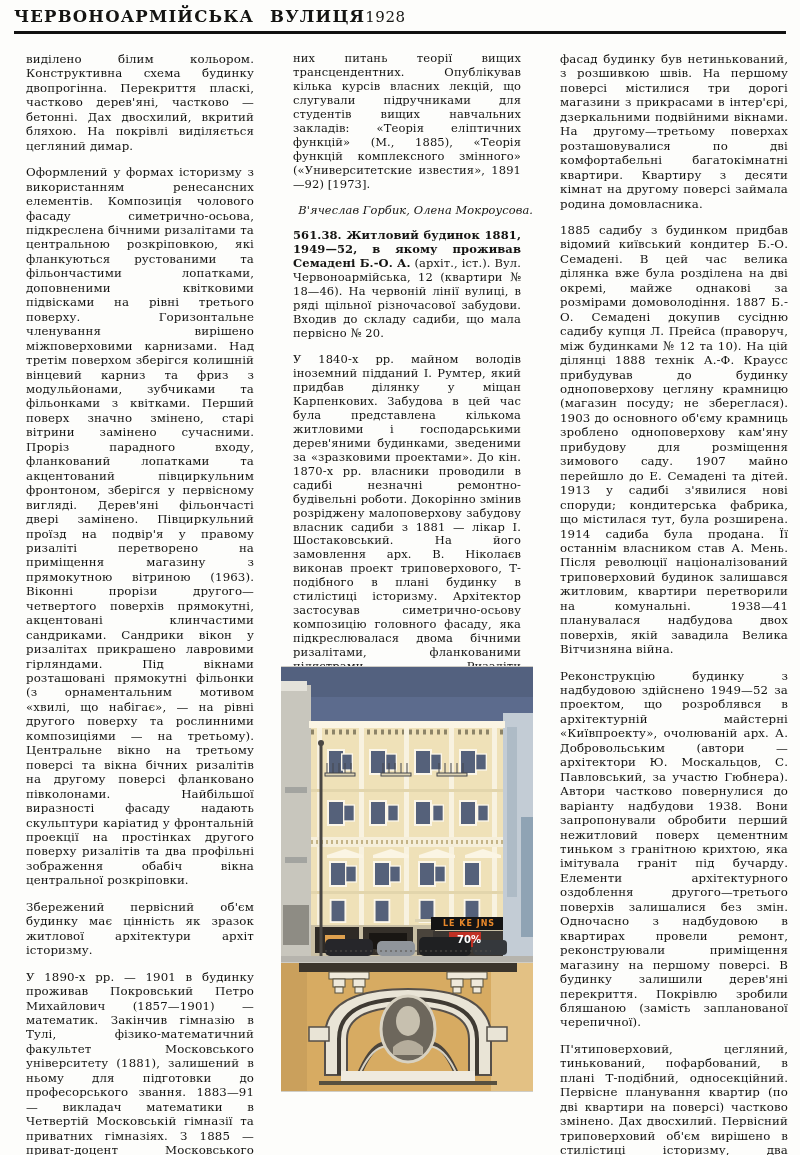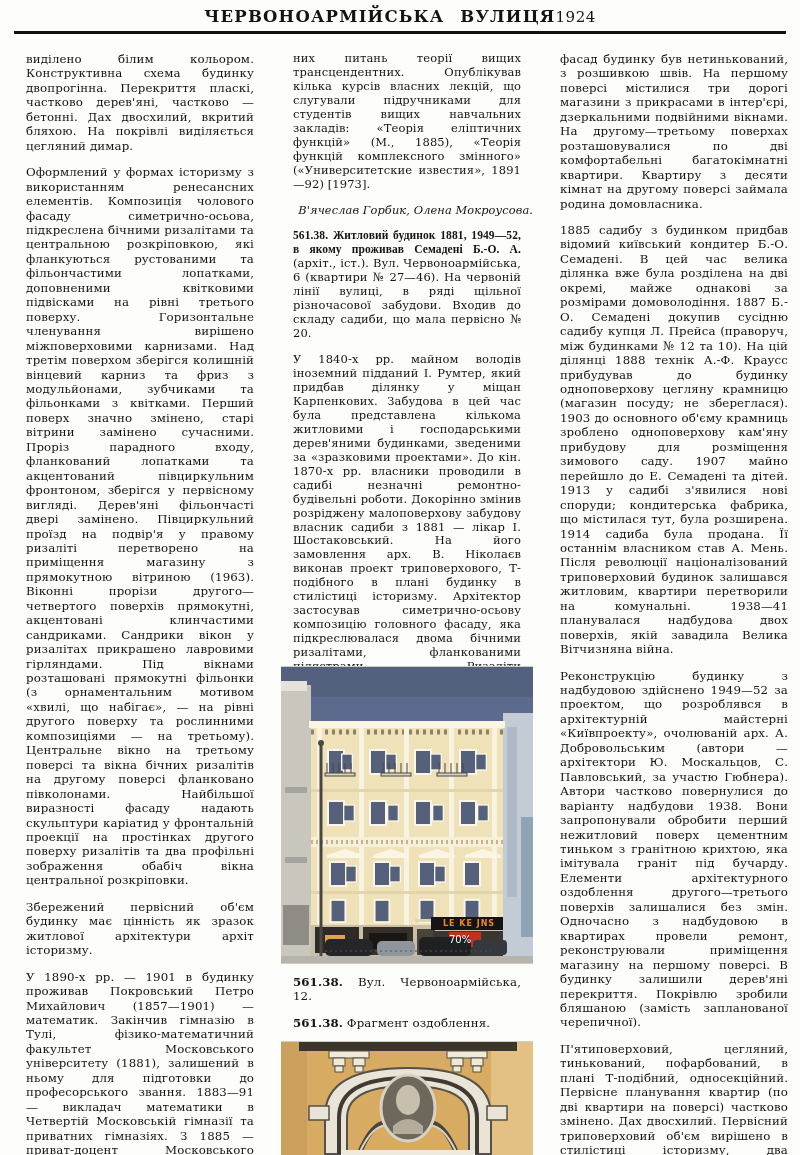--- a/index.html
+++ b/index.html
@@ -4,21 +4,21 @@
 <style>
   html,body{margin:0;padding:0;}
   body{
     width:800px;height:1155px;background:#fdfdfb;overflow:hidden;
     font-family:"DejaVu Serif", serif;color:#141412;
     -webkit-font-smoothing:antialiased;
   }
   .page{position:relative;width:800px;height:1155px;}
   
   .header{
-    display:flex;justify-content:center;align-items:flex-end;
+    display:flex;justify-content:flex-start;align-items:flex-end;
     padding:7px 14px 3px 14px;
   }
   .header .title{
     font-weight:bold;font-size:16.5px;letter-spacing:1.2px;word-spacing:9px;
     font-family:"DejaVu Serif", serif;
   }
   .header .pageno{font-size:15px;letter-spacing:0.5px;}
   .header-rule{height:3px;background:#111;margin:2px 14px 0 14px;}
   
   .cols{
@@ -26,72 +26,72 @@
   }
   .col{width:252px;flex:0 0 252px;overflow:hidden;}
   .col p{
     margin:12px;font-size:11.8px;line-height:14.45px;text-align:justify;
     letter-spacing:0.1px;
   }
   .col .byline{
     font-style:italic;text-align:right;font-size:11.6px;line-height:14.4px;
     margin:0;
   }
-  .entry-lead{font-weight:bold;font-family:Liberation Serif, serif;}
+  .entry-lead{font-weight:bold;}
   
   .col2-text{height:627px;overflow:hidden;}
   .col2-text p{font-size:11.5px;line-height:13.95px;}
   .col2-text .byline{font-size:11.4px;line-height:13.9px;}
   
   .photo-block{position:relative;width:252px;}
   .photo{display:block;width:252px;}
   .photo-frame{box-shadow:0 0 0 1px #cfcdc6;}
   .sign-text{
     position:absolute;left:152px;top:251px;width:72px;height:23px;
     font-family:"DejaVu Sans", sans-serif;font-weight:bold;font-size:8px;
     color:#e8882a;letter-spacing:1px;text-align:center;line-height:11px;
     overflow:hidden;
   }
   .discount-text{
     position:absolute;left:168px;top:265px;width:32px;height:15px;
-    font-family:"DejaVu Sans", sans-serif;font-weight:normal;font-size:10px;
-    color:#ffffff;text-align:left;line-height:15px;
+    font-family:"DejaVu Sans", sans-serif;font-weight:bold;font-size:10px;
+    color:#ffffff;text-align:right;line-height:15px;
   }
   .captions{margin:9px 0 8px 0;}
   .caption{
     font-size:11.3px;line-height:14px;margin:0;text-align:left;
   }
   .caption .cap-num{font-weight:bold;}
 </style>
 </head>
 <body>
 
 <div class="page">
 
   <div class="header">
     <div class="title">ЧЕРВОНОАРМІЙСЬКА ВУЛИЦЯ</div>
-    <div class="pageno">1924</div>
+    <div class="pageno">1928</div>
   </div>
   <div class="header-rule"></div>
 
   <div class="cols">
 
     <div class="col">
       <p>виділено білим кольором. Конструктивна схема будинку двопрогінна. Перекриття пласкі, частково дерев'яні, частково — бетонні. Дах двосхилий, вкритий бляхою. На покрівлі виділяється цегляний димар.</p>
       <p>Оформлений у формах історизму з використанням ренесансних елементів. Композиція чолового фасаду симетрично-осьова, підкреслена бічними ризалітами та центральною розкріповкою, які фланкуються рустованими та фільончастими лопатками, доповненими квітковими підвісками на рівні третього поверху. Горизонтальне членування вирішено міжповерховими карнизами. Над третім поверхом зберігся колишній вінцевий карниз та фриз з модульйонами, зубчиками та фільонками з квітками. Перший поверх значно змінено, старі вітрини замінено сучасними. Проріз парадного входу, фланкований лопатками та акцентований півциркульним фронтоном, зберігся у первісному вигляді. Дерев'яні фільончасті двері замінено. Півциркульний проїзд на подвір'я у правому ризаліті перетворено на приміщення магазину з прямокутною вітриною (1963). Віконні прорізи другого—четвертого поверхів прямокутні, акцентовані клинчастими сандриками. Сандрики вікон у ризалітах прикрашено лавровими гірляндами. Під вікнами розташовані прямокутні фільонки (з орнаментальним мотивом «хвилі, що набігає», — на рівні другого поверху та рослинними композиціями — на третьому). Центральне вікно на третьому поверсі та вікна бічних ризалітів на другому поверсі фланковано півколонами. Найбільшої виразності фасаду надають скульптури каріатид у фронтальній проекції на простінках другого поверху ризалітів та два профільні зображення обабіч вікна центральної розкріповки.</p>
       <p>Збережений первісний об'єм будинку має цінність як зразок житлової архітектури архіт історизму.</p>
       <p>У 1890-х рр. — 1901 в будинку проживав Покровський Петро Михайлович (1857—1901) — математик. Закінчив гімназію в Тулі, фізико-математичний факультет Московського університету (1881), залишений в ньому для підготовки до професорського звання. 1883—91 — викладач математики в Четвертій Московській гімназії та приватних гімназіях. З 1885 — приват-доцент Московського університету, з 1887 — магістр чистої математики. Його дисертація «Теорія ультраеліптичних функцій I класу» була удостоєна премії імені професора М. Брашмана. 1889—90 перебував у науковому відрядженні за кордоном. З 1881 — екстраординарний, з 1894 — ординарний професор Київського університету св. Володимира. З 1891 — доктор чистої математики. Був членом Московського, Київського і Казанського математичних товариств, неодмінним членом Товариства любителів природознавства в Москві, членом кількох іноземних математичних товариств. Похований в м. Тула (тепер РФ) на Всіхсвятському цвинтарі.</p>
 
     </div>
 
     <div class="col">
       <div class="col2-text">
         <p>них питань теорії вищих трансцендентних. Опублікував кілька курсів власних лекцій, що слугували підручниками для студентів вищих навчальних закладів: «Теорія еліптичних функцій» (М., 1885), «Теорія функцій комплексного змінного» («Университетские известия», 1891—92) [1973].</p>
         <p class="byline">В'ячеслав Горбик, Олена Мокроусова.</p>
-        <p><span class="entry-lead">561.38. Житловий будинок 1881, 1949—52, в якому проживав Семадені Б.-О. А.</span><span> (архіт., іст.). Вул. Червоноармійська, 6 (квартири № 27—46). На червоній лінії вулиці, в ряді щільної різночасової забудови. Входив до складу садиби, що мала первісно № 20.</span></p>
+        <p><span class="entry-lead">561.38. Житловий будинок 1881, 1949—52, в якому проживав Семадені Б.-О. А.</span><span> (архіт., іст.). Вул. Червоноармійська, 12 (квартири № 18—46). На червоній лінії вулиці, в ряді щільної різночасової забудови. Входив до складу садиби, що мала первісно № 20.</span></p>
         <p>У 1840-х рр. майном володів іноземний підданий І. Румтер, який придбав ділянку у міщан Карпенкових. Забудова в цей час була представлена кількома житловими і господарськими дерев'яними будинками, зведеними за «зразковими проектами». До кін. 1870-х рр. власники проводили в садибі незначні ремонтно-будівельні роботи. Докорінно змінив розріджену малоповерхову забудову власник садиби з 1881 — лікар І. Шостаковський. На його замовлення арх. В. Ніколаєв виконав проект триповерхового, Т-подібного в плані будинку в стилістиці історизму. Архітектор застосував симетрично-осьову композицію головного фасаду, яка підкреслювалася двома бічними ризалітами, фланкованими пілястрами. Ризаліти завершувалися тридільними фронтонами з підвищеною центральною частиною, в яких містилися горищні вікна. В оздобленні будинку були використані традиційні для Києва цього періоду ренесансно-барокові елементи — розвинені криволінійні сандрики над віконними прорізами другого поверху. Під час реалізації проекту їх поле доповнили виразні скульптурні зображення чоловічих і жіночих голівок. Головний</p>
       </div>
 
       <div class="photo-block photo-frame">
         <svg class="photo" viewBox="0 0 252 296" width="252" height="296">
           <defs>
             <symbol id="win" viewBox="0 0 18 26">
               <rect x="0" y="0" width="18" height="26" fill="#fbf6e9"></rect>
               <rect x="2" y="2" width="14" height="22" fill="#55617a"></rect>
             </symbol>
@@ -207,24 +207,20 @@
           <rect x="192" y="273" width="34" height="15" rx="4" fill="#35383c"></rect>
 
           <line x1="44" y1="284" x2="210" y2="284" stroke="#55514b" stroke-width="1" stroke-dasharray="2 3"></line>
 
           <rect x="0" y="289" width="252" height="7" fill="#b6b4ad"></rect>
         </svg>
         <div class="sign-text">LE KE JNS</div>
         <div class="discount-text">70%</div>
       </div>
 
-      <div class="captions">
-        <p class="caption"><span class="cap-num">561.38.</span> <span>Вул. Червоноармійська, 12.</span></p>
-        <p class="caption"><span class="cap-num">561.38.</span> <span>Фрагмент оздоблення.</span></p>
-      </div>
 
       <div class="photo-block photo-frame">
         <svg class="photo" viewBox="0 0 252 128" width="252" height="128">
 
           <rect x="0" y="0" width="252" height="128" fill="#d7ab62"></rect>
           <rect x="210" y="0" width="42" height="128" fill="#e3c184"></rect>
           <rect x="0" y="0" width="26" height="128" fill="#caa05c"></rect>
 
           <rect x="18" y="0" width="218" height="9" fill="#3b352c"></rect>
 

